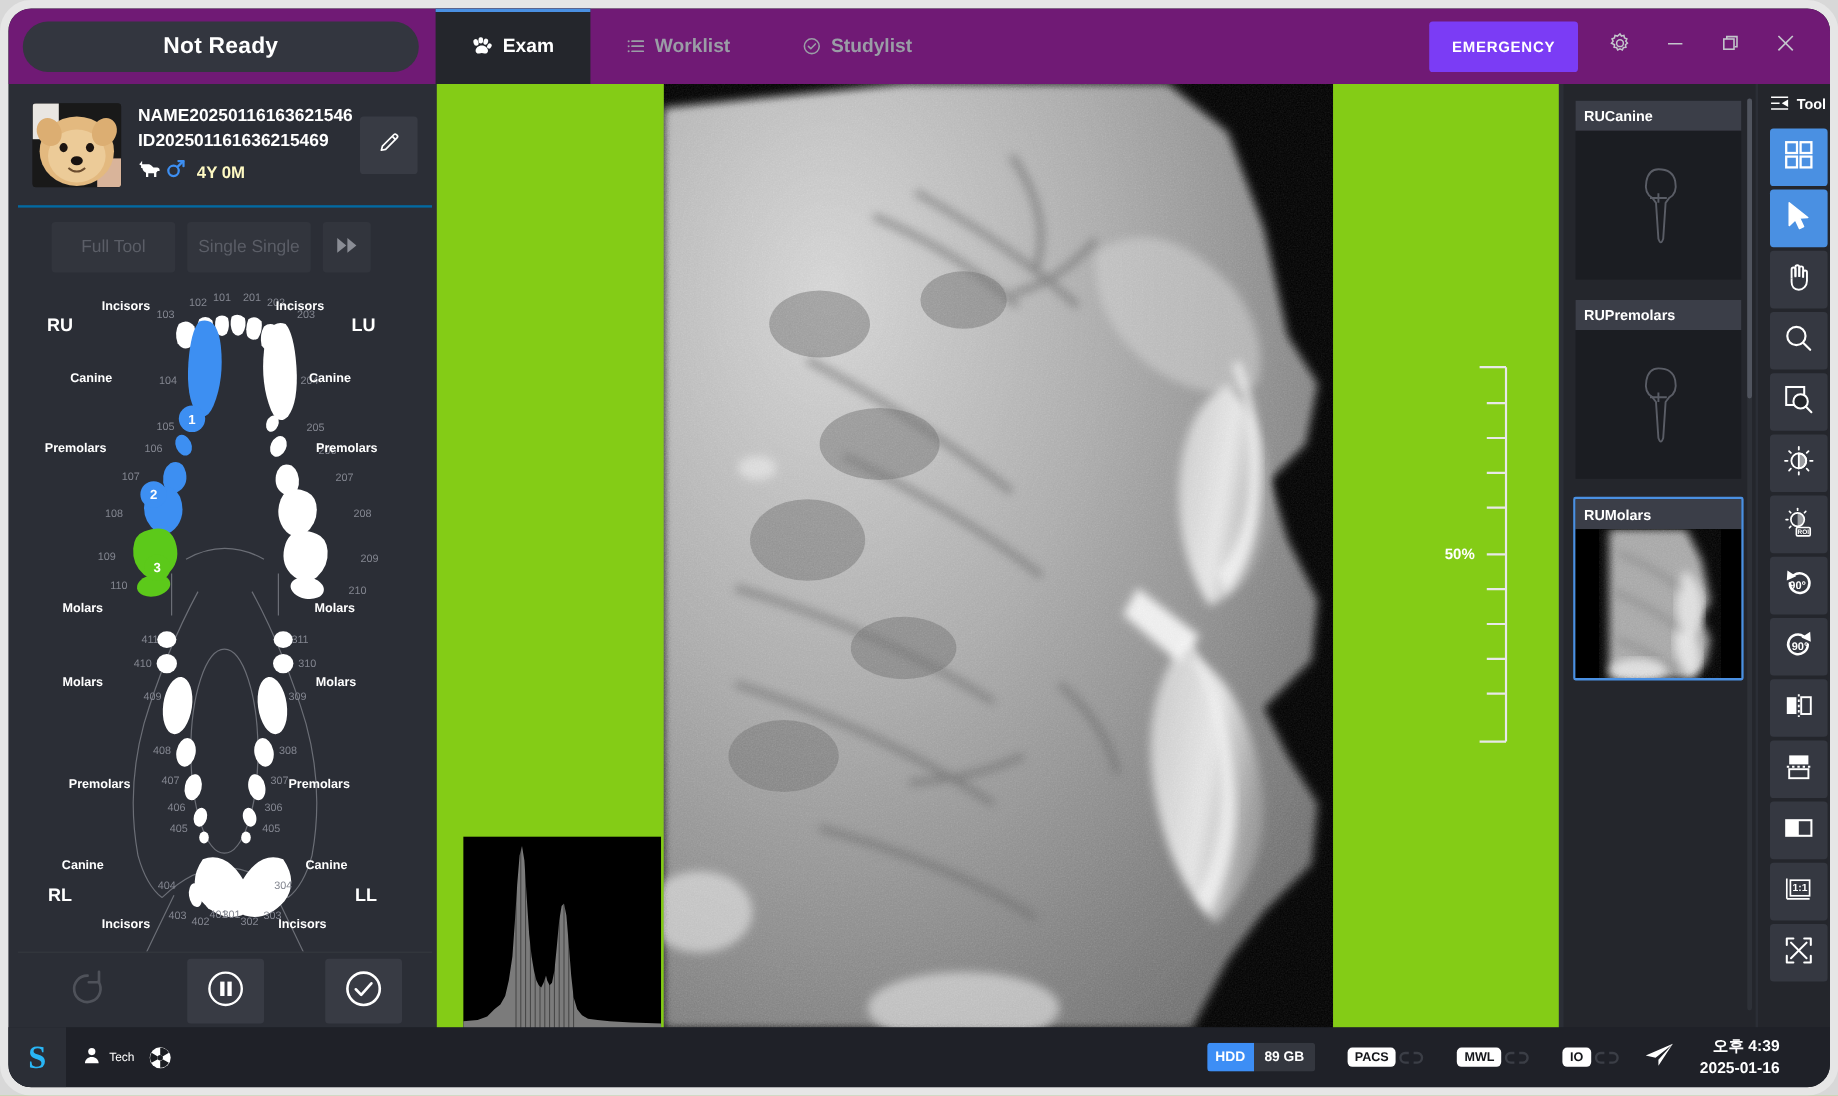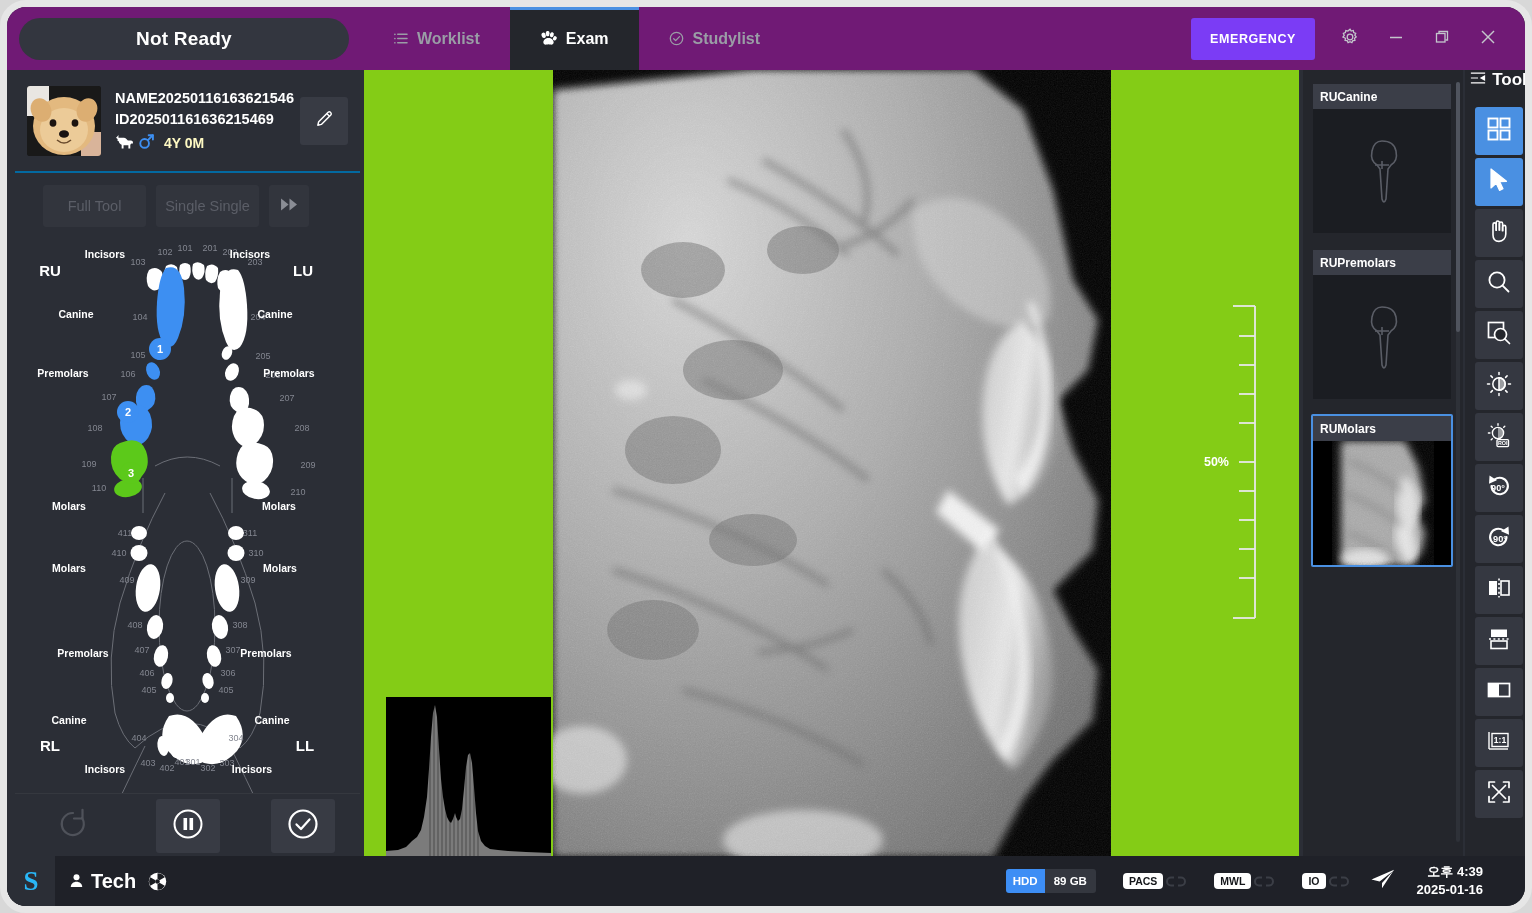--- a/index.html
+++ b/index.html
@@ -140,22 +140,22 @@
     position:absolute; right:3px; top:12px; width:4px; height:760px; background:#2e3138; border-radius:2px;
   }
   #scroll-thumb { position:absolute; left:0; top:0; width:4px; height:250px; background:#50545e; border-radius:2px; }
 
   
   #toolpanel {
     position:absolute; left:1458px; top:63px; width:67px; height:787px;
     background:#24262c; overflow:hidden;
   }
   #tool-header {
-    height:34px; display:flex; align-items:flex-start; justify-content:center; gap:6px;
-    color:#fff; font-size:17px; font-weight:bold;
+    height:34px; display:flex; align-items:center; justify-content:center; gap:6px;
+    color:#fff; font-size:12px; font-weight:bold;
   }
   .tool-btn {
     width:48px; height:48px; margin:3px auto 0; background:#353841; border-radius:3px;
     display:flex; align-items:center; justify-content:center; cursor:pointer;
   }
   .tool-btn.active { background:#4a90e2; }
   #tool-scroll {
     position:absolute; right:2px; top:38px; width:4px; height:745px; background:#2e3138; border-radius:2px;
   }
   #tool-scroll-thumb { position:absolute; left:0; top:0; width:4px; height:430px; background:#50545e; border-radius:2px; }
@@ -163,21 +163,21 @@
   
   #bottombar {
     position:absolute; left:0; bottom:0; width:100%; height:50px;
     background:#1f2128; display:flex; align-items:center;
   }
   #logo-box {
     width:48px; height:50px; background:#2b2e36;
     display:flex; align-items:center; justify-content:center;
     color:#29b6f6; font-size:27px; font-weight:bold; font-family:"Liberation Serif", serif;
   }
-  #user-chip { display:flex; align-items:center; gap:7px; margin-left:14px; color:#fff; font-size:20px; font-weight:bold; }
+  #user-chip { display:flex; align-items:center; gap:7px; margin-left:14px; color:#fff; font-size:10px; font-weight:normal; }
   #rad-icon { margin-left:12px; display:flex; align-items:center; }
   .bspacer { flex:1; }
   .conn-group { display:flex; align-items:center; margin-right:14px; }
   #hdd-badge { display:flex; align-items:center; height:24px; border-radius:3px; overflow:hidden; }
   #hdd-badge .k { background:#3d8ef5; color:#fff; font-size:11.5px; font-weight:bold; padding:0 7px; line-height:24px; }
   #hdd-badge .v { background:#34373f; color:#fff; font-size:11.5px; font-weight:bold; padding:0 9px; line-height:24px; }
   .svc {
     display:flex; align-items:center; margin-left:16px; position:relative;padding-left:11px;
   }
   .svc .pill {
@@ -193,46 +193,46 @@
 
 <div id="app">
 
   <div id="topbar">
 
     <div id="status-pill">
       <span>Not Ready</span>
     </div>
 
     <div class="nav-tabs">
+
+      <div class="nav-tab active">
+        <span>
+          <svg width="17" height="15" viewBox="0 0 20 18" fill="currentColor">
+            <ellipse cx="4.2" cy="5.2" rx="2.5" ry="3.3" transform="rotate(-18 4.2 5.2)"></ellipse>
+            <ellipse cx="9" cy="3.1" rx="2.3" ry="3.2"></ellipse>
+            <ellipse cx="14" cy="4.5" rx="2.3" ry="3.1" transform="rotate(16 14 4.5)"></ellipse>
+            <ellipse cx="17.6" cy="8.8" rx="2.1" ry="2.7" transform="rotate(30 17.6 8.8)"></ellipse>
+            <path d="M10 8.3c3.4 0 6.2 2.6 6.2 5.2 0 2-1.7 3.2-3.6 2.8-1-.2-1.8-.5-2.6-.5s-1.6.3-2.6.5c-1.9.4-3.6-.8-3.6-2.8 0-2.6 2.8-5.2 6.2-5.2z"></path>
+          </svg>
+        </span>
+        <span>Exam</span>
+      </div>
 
       <div class="nav-tab">
         <span>
           <svg width="15" height="15" viewBox="0 0 16 16" fill="none" stroke="currentColor" stroke-width="1.5">
             <circle cx="2" cy="3.5" r=".9" fill="currentColor" stroke="none"></circle>
             <circle cx="2" cy="8" r=".9" fill="currentColor" stroke="none"></circle>
             <circle cx="2" cy="12.5" r=".9" fill="currentColor" stroke="none"></circle>
             <line x1="5" y1="3.5" x2="15" y2="3.5" stroke-linecap="round"></line>
             <line x1="5" y1="8" x2="15" y2="8" stroke-linecap="round"></line>
             <line x1="5" y1="12.5" x2="15" y2="12.5" stroke-linecap="round"></line>
           </svg>
         </span>
         <span>Worklist</span>
-      </div>
-
-      <div class="nav-tab active">
-        <span>
-          <svg width="17" height="15" viewBox="0 0 20 18" fill="currentColor">
-            <ellipse cx="4.2" cy="5.2" rx="2.5" ry="3.3" transform="rotate(-18 4.2 5.2)"></ellipse>
-            <ellipse cx="9" cy="3.1" rx="2.3" ry="3.2"></ellipse>
-            <ellipse cx="14" cy="4.5" rx="2.3" ry="3.1" transform="rotate(16 14 4.5)"></ellipse>
-            <ellipse cx="17.6" cy="8.8" rx="2.1" ry="2.7" transform="rotate(30 17.6 8.8)"></ellipse>
-            <path d="M10 8.3c3.4 0 6.2 2.6 6.2 5.2 0 2-1.7 3.2-3.6 2.8-1-.2-1.8-.5-2.6-.5s-1.6.3-2.6.5c-1.9.4-3.6-.8-3.6-2.8 0-2.6 2.8-5.2 6.2-5.2z"></path>
-          </svg>
-        </span>
-        <span>Exam</span>
       </div>
 
       <div class="nav-tab">
         <span>
           <svg width="15" height="15" viewBox="0 0 16 16" fill="none" stroke="currentColor" stroke-width="1.4">
             <circle cx="8" cy="8" r="6.6"></circle>
             <path d="M5 8.2l2.1 2.1L11.2 6" stroke-linecap="round" stroke-linejoin="round"></path>
           </svg>
         </span>
         <span>Studylist</span>

